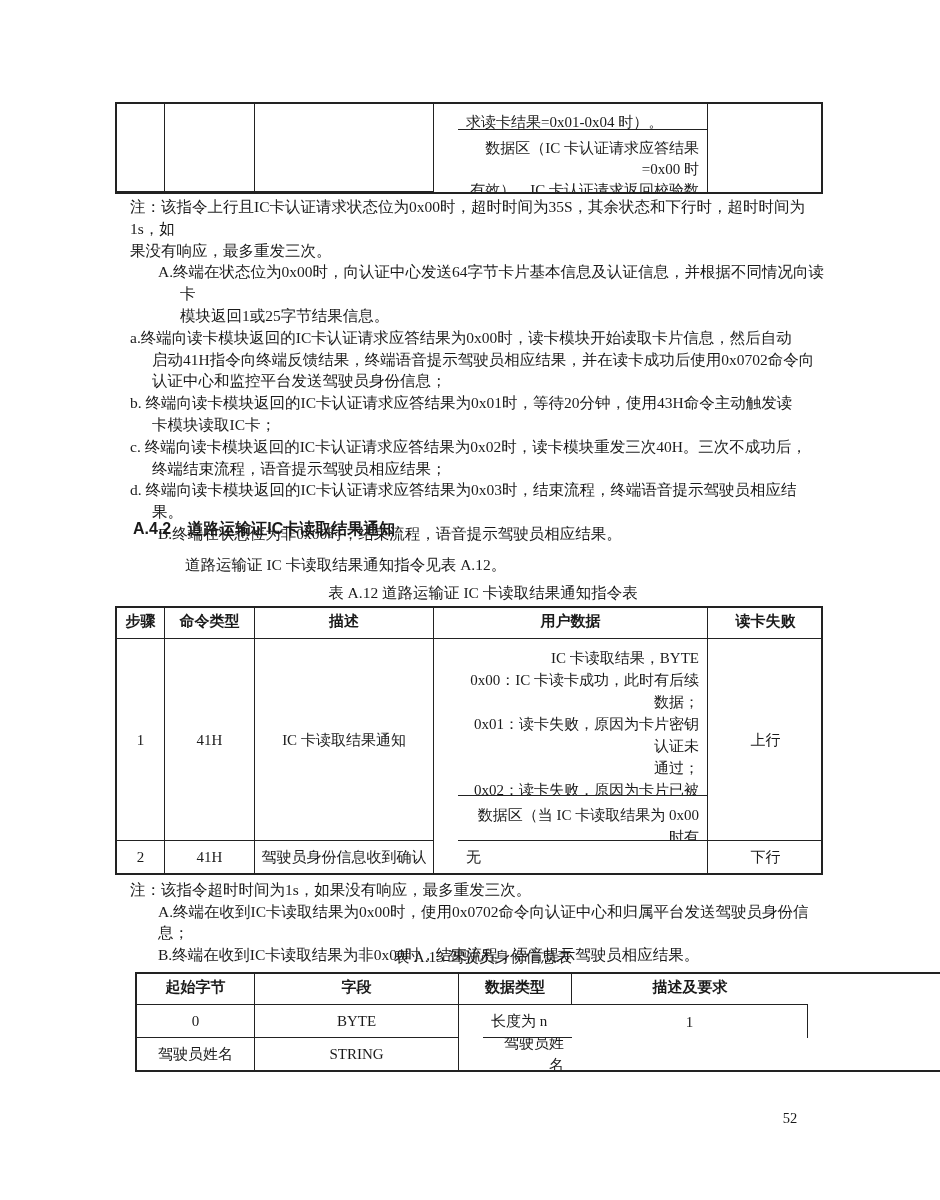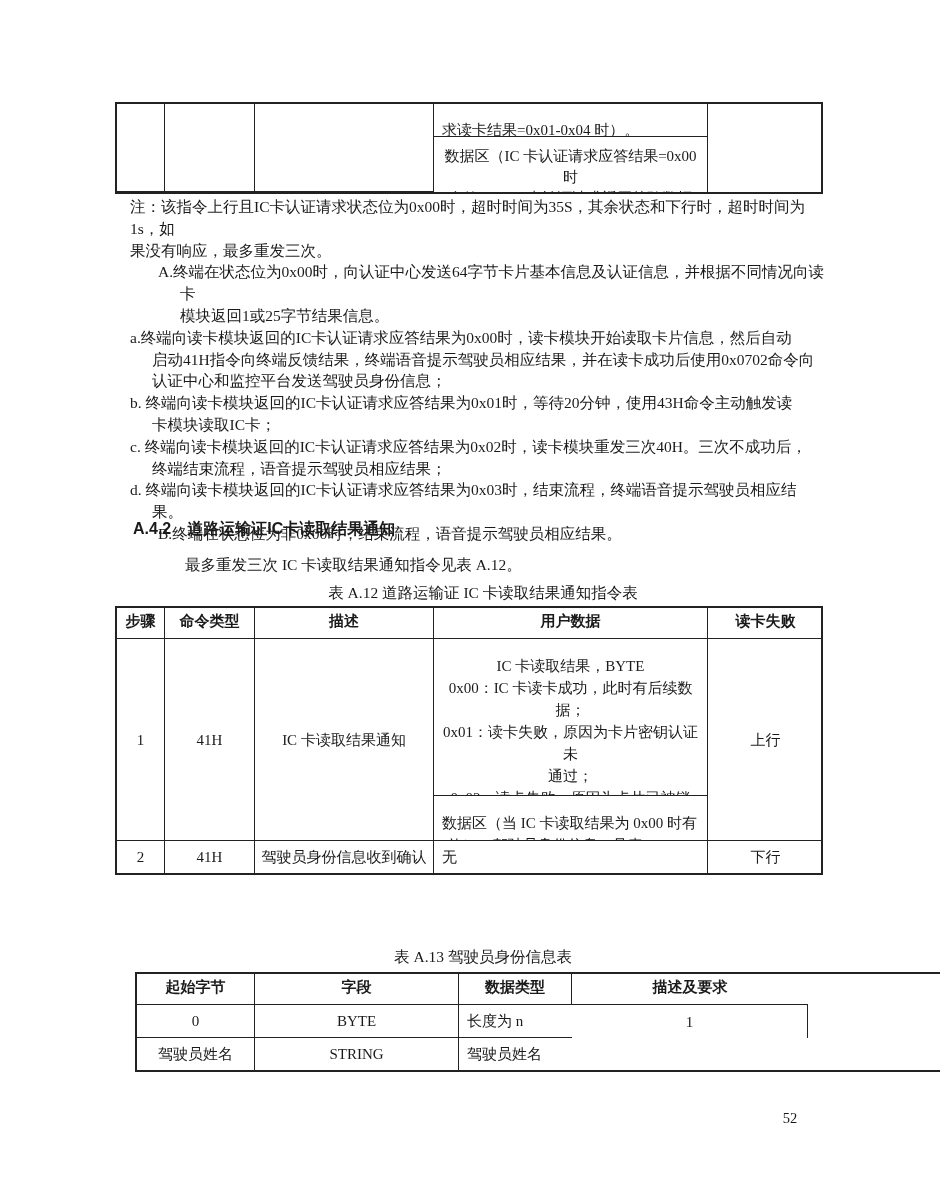--- a/index.html
+++ b/index.html
@@ -17,21 +17,21 @@
   .tbl{position:absolute;display:grid;border:2px solid #222;box-sizing:border-box;background:#fff;}
   .tbl>div{
     border-right:1px solid #222;border-bottom:1px solid #222;
     box-sizing:border-box;
     display:flex;align-items:center;justify-content:center;
     font-size:15px;line-height:22px;text-align:center;
     overflow:hidden;
   }
   .tbl>div.br0{border-right:none;}
   .tbl>div.bb0{border-bottom:none;}
-  .tbl>div.cl{justify-content:flex-start;align-items:flex-start;text-align:center;padding:16px 8px;}
+  .tbl>div.cl{justify-content:flex-start;align-items:flex-start;text-align:right;padding:8px 8px;margin-left:24px;}
   .tbl>div.hdr{font-family:Liberation Mono, monospace;font-weight:700;font-size:15px;}
   .ml{white-space:pre-line;}
 
   
   .top-tbl{left:115px;top:102px;width:708px;
     grid-template-columns:48px 90px 179px 274px 115px;
     grid-template-rows:26px 62px;}
   .top-tbl>div{line-height:21px;}
 
   
@@ -96,21 +96,21 @@
 终端结束流程，语音提示驾驶员相应结果；</div>
     <div class="item lvl2 hang">d. 终端向读卡模块返回的IC卡认证请求应答结果为0x03时，结束流程，终端语音提示驾驶员相应结
 果。</div>
     <div class="item lvl1">B.终端在状态位为非0x00时，结束流程，语音提示驾驶员相应结果。</div>
   </div>
 
   <div class="heading">
     <span>A.4.2</span><span class="ht">道路运输证IC卡读取结果通知</span>
   </div>
 
-  <div class="intro">最多重发三次 IC 卡读取结果通知指令见表 A.12。</div>
+  <div class="intro">道路运输证 IC 卡读取结果通知指令见表 A.12。</div>
 
   <div class="caption cap-a12">表 A.12 道路运输证 IC 卡读取结果通知指令表</div>
 
   <div class="tbl a12">
     <div class="hdr">步骤</div>
     <div class="hdr">命令类型</div>
     <div class="hdr">描述</div>
     <div class="hdr">用户数据</div>
     <div class="hdr br0">读卡失败</div>
 
@@ -128,20 +128,25 @@
 效），驾驶员身份信息，见表 A.13。</div>
     <div class="span24 br0" style="grid-column:5/6;">上行</div>
 
     <div class="bb0" style="grid-row:4/5;grid-column:1/2;">2</div>
     <div class="bb0" style="grid-row:4/5;grid-column:2/3;">41H</div>
     <div class="bb0" style="grid-row:4/5;grid-column:3/4;">驾驶员身份信息收到确认</div>
     <div class="cl bb0" style="grid-row:4/5;grid-column:4/5;align-items:center;">无</div>
     <div class="br0 bb0" style="grid-row:4/5;grid-column:5/6;">下行</div>
   </div>
 
+  <div class="notes-a12">
+    <div class="note">注：该指令超时时间为1s，如果没有响应，最多重发三次。</div>
+    <div class="item lvl1">A.终端在收到IC卡读取结果为0x00时，使用0x0702命令向认证中心和归属平台发送驾驶员身份信息；</div>
+    <div class="item lvl1">B.终端在收到IC卡读取结果为非0x00时，结束流程，语音提示驾驶员相应结果。</div>
+  </div>
 
   <div class="caption cap-a13">表 A.13 驾驶员身份信息表</div>
 
   <div class="tbl a13">
     <div class="hdr">起始字节</div>
     <div class="hdr">字段</div>
     <div class="hdr">数据类型</div>
     <div class="hdr br0">描述及要求</div>
 
     <div>0</div>

